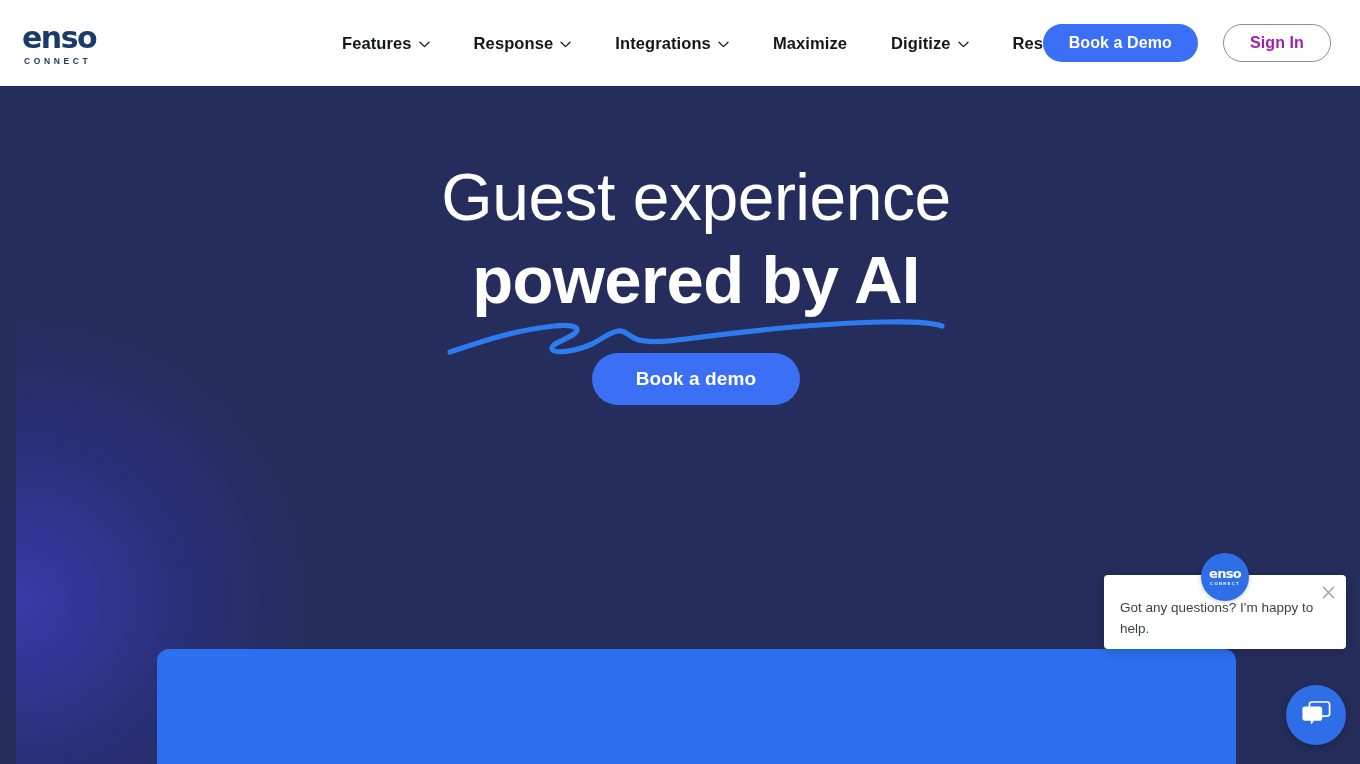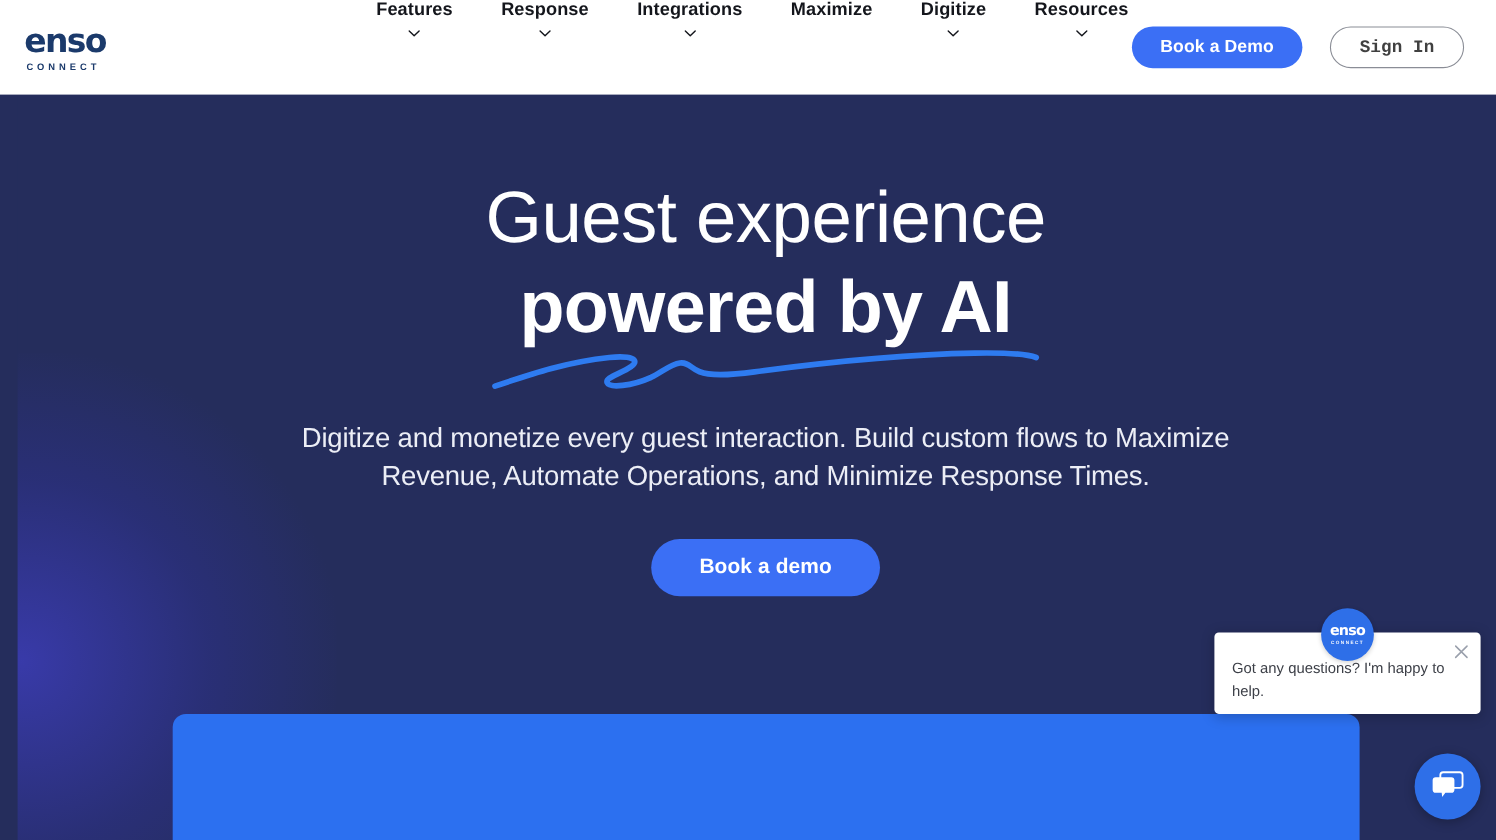--- a/index.html
+++ b/index.html
@@ -33,44 +33,44 @@
   }
 
   .nav {
     position:absolute; left:320px; top:0; height:86px;
     display:flex; align-items:center; gap:0px;
   }
   .nav-item {
     display:flex; align-items:center; gap:7px;
     padding:0 22px; height:86px;
     font-size:16.5px; font-weight:700; color:#14161c;
-    letter-spacing:0.1px; cursor:pointer;flex-direction:column;
+    letter-spacing:0.1px; cursor:pointer;
   }
   .chev {
     width:11px; height:7px; display:inline-block; position:relative; top:1px;
   }
   .chev svg { display:block; }
 
   .hdr-actions {
     position:absolute; right:29px; top:0; height:86px;
     display:flex; align-items:center; gap:25px;
   }
   .btn-demo {
     background:#3b6ff5; color:#fff;
     font-size:16px; font-weight:700;
     padding:0 26px; height:38px; line-height:38px;
     border-radius:19px; border:none; cursor:pointer;
     letter-spacing:0.1px; white-space:nowrap;
   }
   .btn-signin {
-    background:#ffffff; color:#404040;
+    background:#ffffff; color:#a21caf;
     font-size:16px; font-weight:700;
     padding:0 26px; height:38px; line-height:36px;
     border-radius:19px; border:1.4px solid #8a8d96; cursor:pointer;
-    letter-spacing:0.1px; white-space:nowrap;font-family:Liberation Mono, monospace;
+    letter-spacing:0.1px; white-space:nowrap;
   }
 
   
   .hero {
     position:absolute; top:86px; left:16px;
     width:1360px; height:678px;
     background:#252d5c;
     overflow:hidden;
   }
   .glow {
@@ -283,21 +283,20 @@
                      C 156 29, 164 22, 172 21
                      C 180 20, 182 26, 190 29
                      C 200 33, 218 32, 240 29
                      C 300 21, 380 13, 440 12
                      C 470 11.5, 488 13, 496 16" fill="none" stroke="#2e7bf0" stroke-width="5.2" stroke-linecap="round" stroke-linejoin="round"></path>
           </svg>
         </span>
       </span>
     </h1>
 
-    <p class="sub">Digitize and monetize every guest interaction. Build custom flows to Maximize Revenue, Automate Operations, and Minimize Response Times.</p>
 
     <div>
       <button class="hero-cta">Book a demo</button>
     </div>
 
   </div>
 
   <div class="video-panel"></div>
 
 </div>

